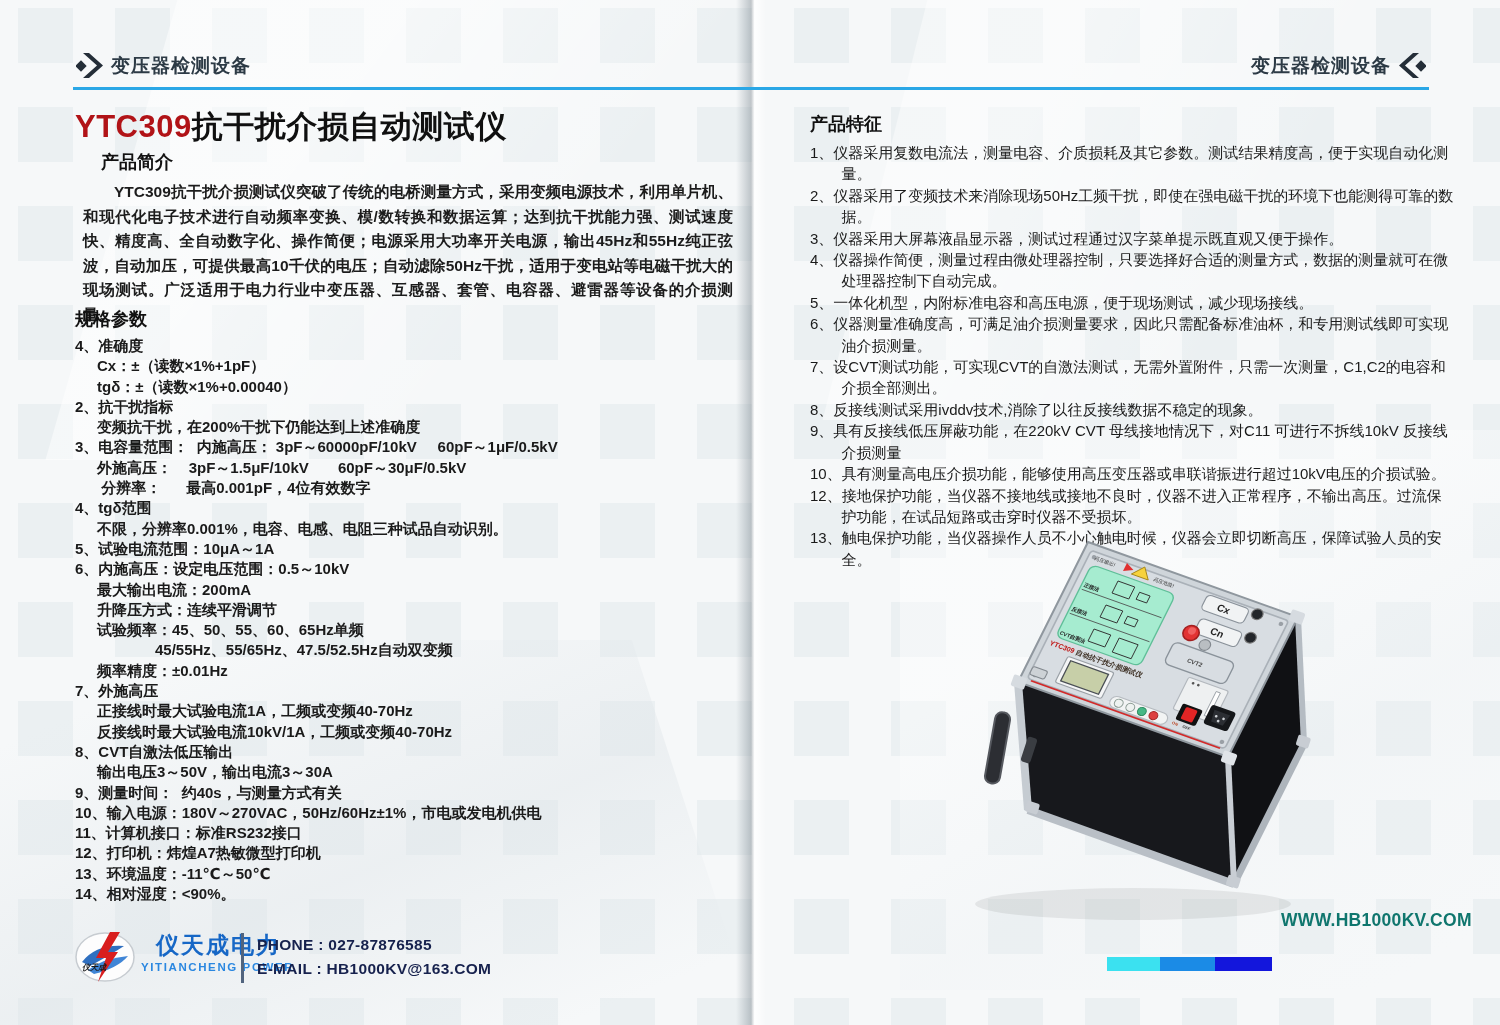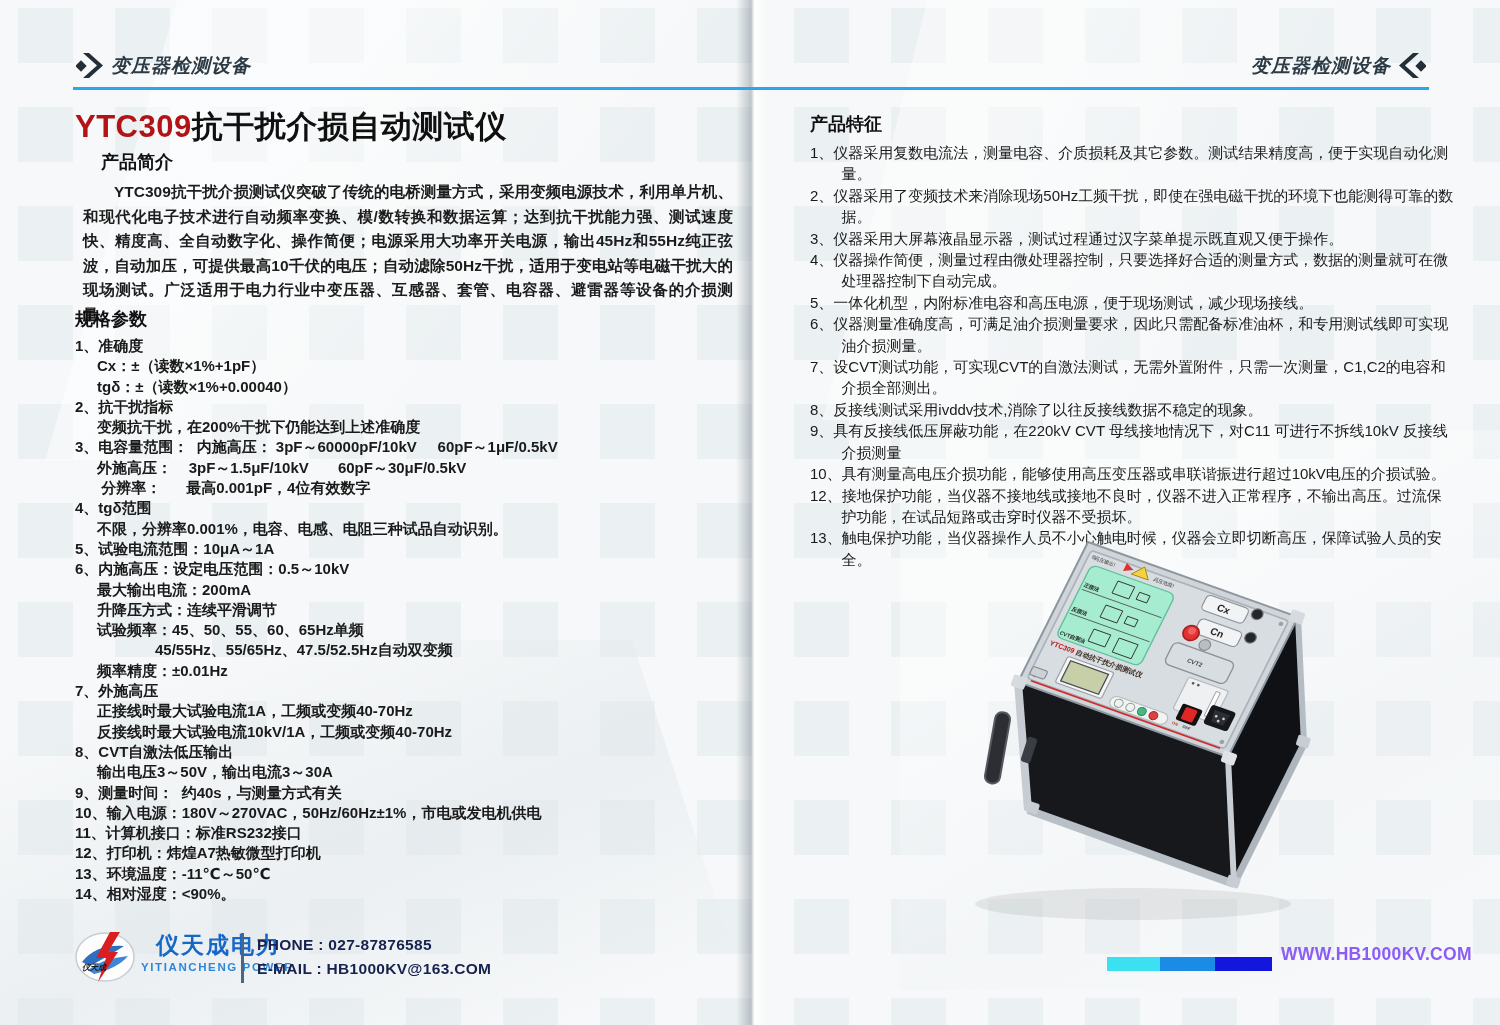--- a/index.html
+++ b/index.html
@@ -18,21 +18,21 @@
     background:linear-gradient(160deg,rgba(255,255,255,0) 20%,rgba(222,228,232,.7) 55%,rgba(255,255,255,0) 85%);
     transform:skewX(18deg);opacity:.6;}
   .sheen4{left:900px;top:430px;width:640px;height:560px;
     background:linear-gradient(150deg,rgba(255,255,255,.85) 30%,rgba(235,239,242,.4) 60%,rgba(255,255,255,0) 90%);
     opacity:.5;}
   .fold{position:absolute;left:736px;top:0;width:30px;height:1025px;z-index:2;
     background:linear-gradient(90deg,rgba(150,160,168,0) 0%,rgba(136,148,156,.45) 44%,rgba(104,114,122,.38) 50%,rgba(255,255,255,.9) 62%,rgba(240,243,245,0) 100%);}
   .hdr{position:absolute;top:52px;z-index:5;display:flex;align-items:center;gap:8px;}
   .hdr-left{left:76px;}
   .hdr-right{right:74px;flex-direction:row-reverse;}
-  .hdr-label{font-size:19px;font-weight:700;color:#2c3a45;letter-spacing:1px;font-style:italic;}
+  .hdr-label{font-size:19px;font-weight:700;color:#2c3a45;letter-spacing:1px;}
   .hdr-icon{width:27px;height:27px;display:block;}
   .hdr-right .hdr-icon{transform:scaleX(-1);}
   .rule{position:absolute;left:73px;top:87px;width:1356px;height:3px;background:#2aa7e6;z-index:4;}
 
   .title{position:absolute;left:75px;top:106px;z-index:5;font-size:31px;font-weight:800;letter-spacing:.5px;}
   .title .model{color:#b11317;}
   .title .rest{color:#101010;}
   .sec-head{position:absolute;z-index:5;font-size:18px;font-weight:800;color:#111;font-family:Liberation Mono, monospace;}
   .intro-head{left:75px;top:150px;margin-left:26px;}
   .intro-text{position:absolute;left:75px;top:180px;width:650px;z-index:5;
@@ -54,21 +54,21 @@
   .footer-logo{position:absolute;left:74px;top:928px;z-index:6;}
   .logo-cn{position:absolute;left:140px;top:930px;z-index:6;font-size:23px;font-weight:800;color:#1667c6;letter-spacing:2px;margin-left:16px;}
   .logo-en{position:absolute;left:141px;top:961px;z-index:6;font-size:11.5px;font-weight:700;color:#2a87e0;letter-spacing:1.6px;}
   .foot-divider{position:absolute;left:241px;top:933px;width:3px;height:50px;background:#51647e;z-index:6;}
   .contact{position:absolute;left:257px;top:933px;z-index:6;}
   .contact div{font-size:15.5px;font-weight:700;color:#16214d;line-height:24px;letter-spacing:.3px;}
   .bar-cyan{left:1107px;width:53px;background:#3be1f0;}
   .bar-blue{left:1160px;width:55px;background:#1b8be6;}
   .bar-dark{left:1215px;width:57px;background:#1316dc;}
   .bar{position:absolute;top:957px;height:14px;z-index:6;}
-  .website{position:absolute;left:1281px;top:944px;z-index:6;font-size:17.5px;font-weight:700;color:#8b5cf6;letter-spacing:.3px;}
+  .website{position:absolute;left:1281px;top:910px;z-index:6;font-size:17.5px;font-weight:700;color:#0f766e;letter-spacing:.3px;}
 </style>
 </head>
 <body>
 
 <div class="page">
 
   <svg class="bg-pattern" width="1500" height="1025">
     <defs>
       <pattern id="sq" width="97" height="99" patternUnits="userSpaceOnUse">
         <rect x="18" y="8" width="55" height="55" fill="#e2e8ec" opacity="0.55"></rect>
@@ -99,21 +99,21 @@
   </div>
   <div class="rule"></div>
 
   <div class="title">
     <span class="model">YTC309</span><span class="rest">抗干扰介损自动测试仪</span>
   </div>
   <div class="sec-head intro-head">产品简介</div>
   <div class="intro-text">YTC309抗干扰介损测试仪突破了传统的电桥测量方式，采用变频电源技术，利用单片机、和现代化电子技术进行自动频率变换、模/数转换和数据运算；达到抗干扰能力强、测试速度快、精度高、全自动数字化、操作简便；电源采用大功率开关电源，输出45Hz和55Hz纯正弦波，自动加压，可提供最高10千伏的电压；自动滤除50Hz干扰，适用于变电站等电磁干扰大的现场测试。广泛适用于电力行业中变压器、互感器、套管、电容器、避雷器等设备的介损测量。</div>
   <div class="sec-head specs-head">规格参数</div>
   <div class="specs">
-      <div class="spec-line i0">1、准确度</div>
+      <div class="spec-line i0">4、准确度</div>
       <div class="spec-line i1">Cx：±（读数×1%+1pF）</div>
       <div class="spec-line i1">tgδ：±（读数×1%+0.00040）</div>
       <div class="spec-line i0">2、抗干扰指标</div>
       <div class="spec-line i1">变频抗干扰，在200%干扰下仍能达到上述准确度</div>
       <div class="spec-line i0">3、电容量范围：  内施高压： 3pF～60000pF/10kV     60pF～1μF/0.5kV</div>
       <div class="spec-line i1">外施高压：    3pF～1.5μF/10kV       60pF～30μF/0.5kV</div>
       <div class="spec-line i1"> 分辨率：      最高0.001pF，4位有效数字</div>
       <div class="spec-line i0">4、tgδ范围</div>
       <div class="spec-line i1">不限，分辨率0.001%，电容、电感、电阻三种试品自动识别。</div>
       <div class="spec-line i0">5、试验电流范围：10μA～1A</div>

